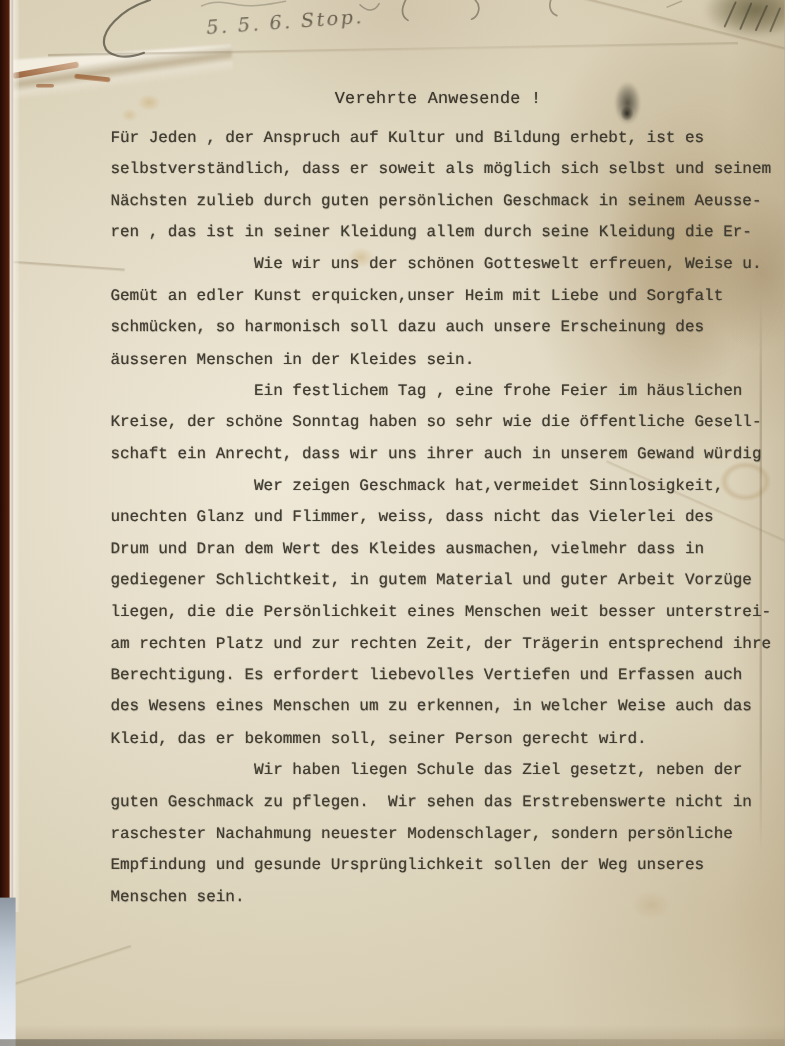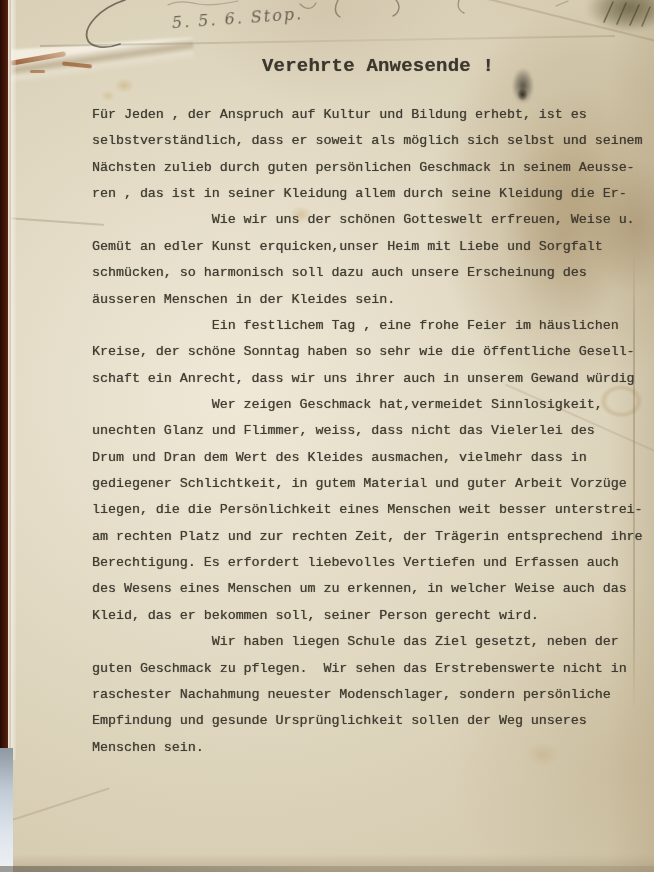--- a/index.html
+++ b/index.html
@@ -58,22 +58,22 @@
     background:linear-gradient(to bottom,rgba(125,108,78,0),rgba(125,108,78,0.35) 20%,rgba(125,108,78,0.3) 80%,rgba(125,108,78,0));}
   .crease-midleft{left:-6px;top:220px;width:110px;height:2px;transform:rotate(4deg);background:rgba(135,118,86,0.3);}
   .crease-mid-right{left:498px;top:418px;width:170px;height:2px;transform:rotate(24deg);background:rgba(150,132,100,0.22);}
   .crease-bottomleft{left:-8px;top:806px;width:120px;height:2px;transform:rotate(-18deg);background:rgba(135,118,86,0.25);}
   
   .handwriting{left:0;top:0;width:654px;height:64px;}
   .hand-note{left:172px;top:7px;width:180px;height:26px;transform:rotate(-4deg);
     font-family:"DejaVu Serif",serif;font-style:italic;font-size:16px;letter-spacing:2px;
     color:rgba(74,66,52,0.78);filter:blur(0.3px);}
   
-  .doc-title{left:262px;top:56px;height:20px;margin:0;
-    font-size:19px;font-weight:bold;line-height:20px;letter-spacing:0.2px;
+  .doc-title{left:262px;top:56px;height:20px;margin:17px;
+    font-size:14px;font-weight:normal;line-height:20px;letter-spacing:0.2px;
     color:rgba(56,51,42,0.92);text-shadow:0 0 0.8px rgba(56,51,42,0.7);white-space:pre;}
   .doc-body{left:92px;top:102px;width:566px;}
   .line{white-space:pre;font-size:13.3px;line-height:26.36px;height:26.36px;
     color:rgba(60,55,45,0.9);text-shadow:0 0 0.8px rgba(60,55,45,0.65), 0.4px 0.3px 0px rgba(60,55,45,0.25);}
 </style>
 </head>
 <body>
 
 <div class="photo">
 

